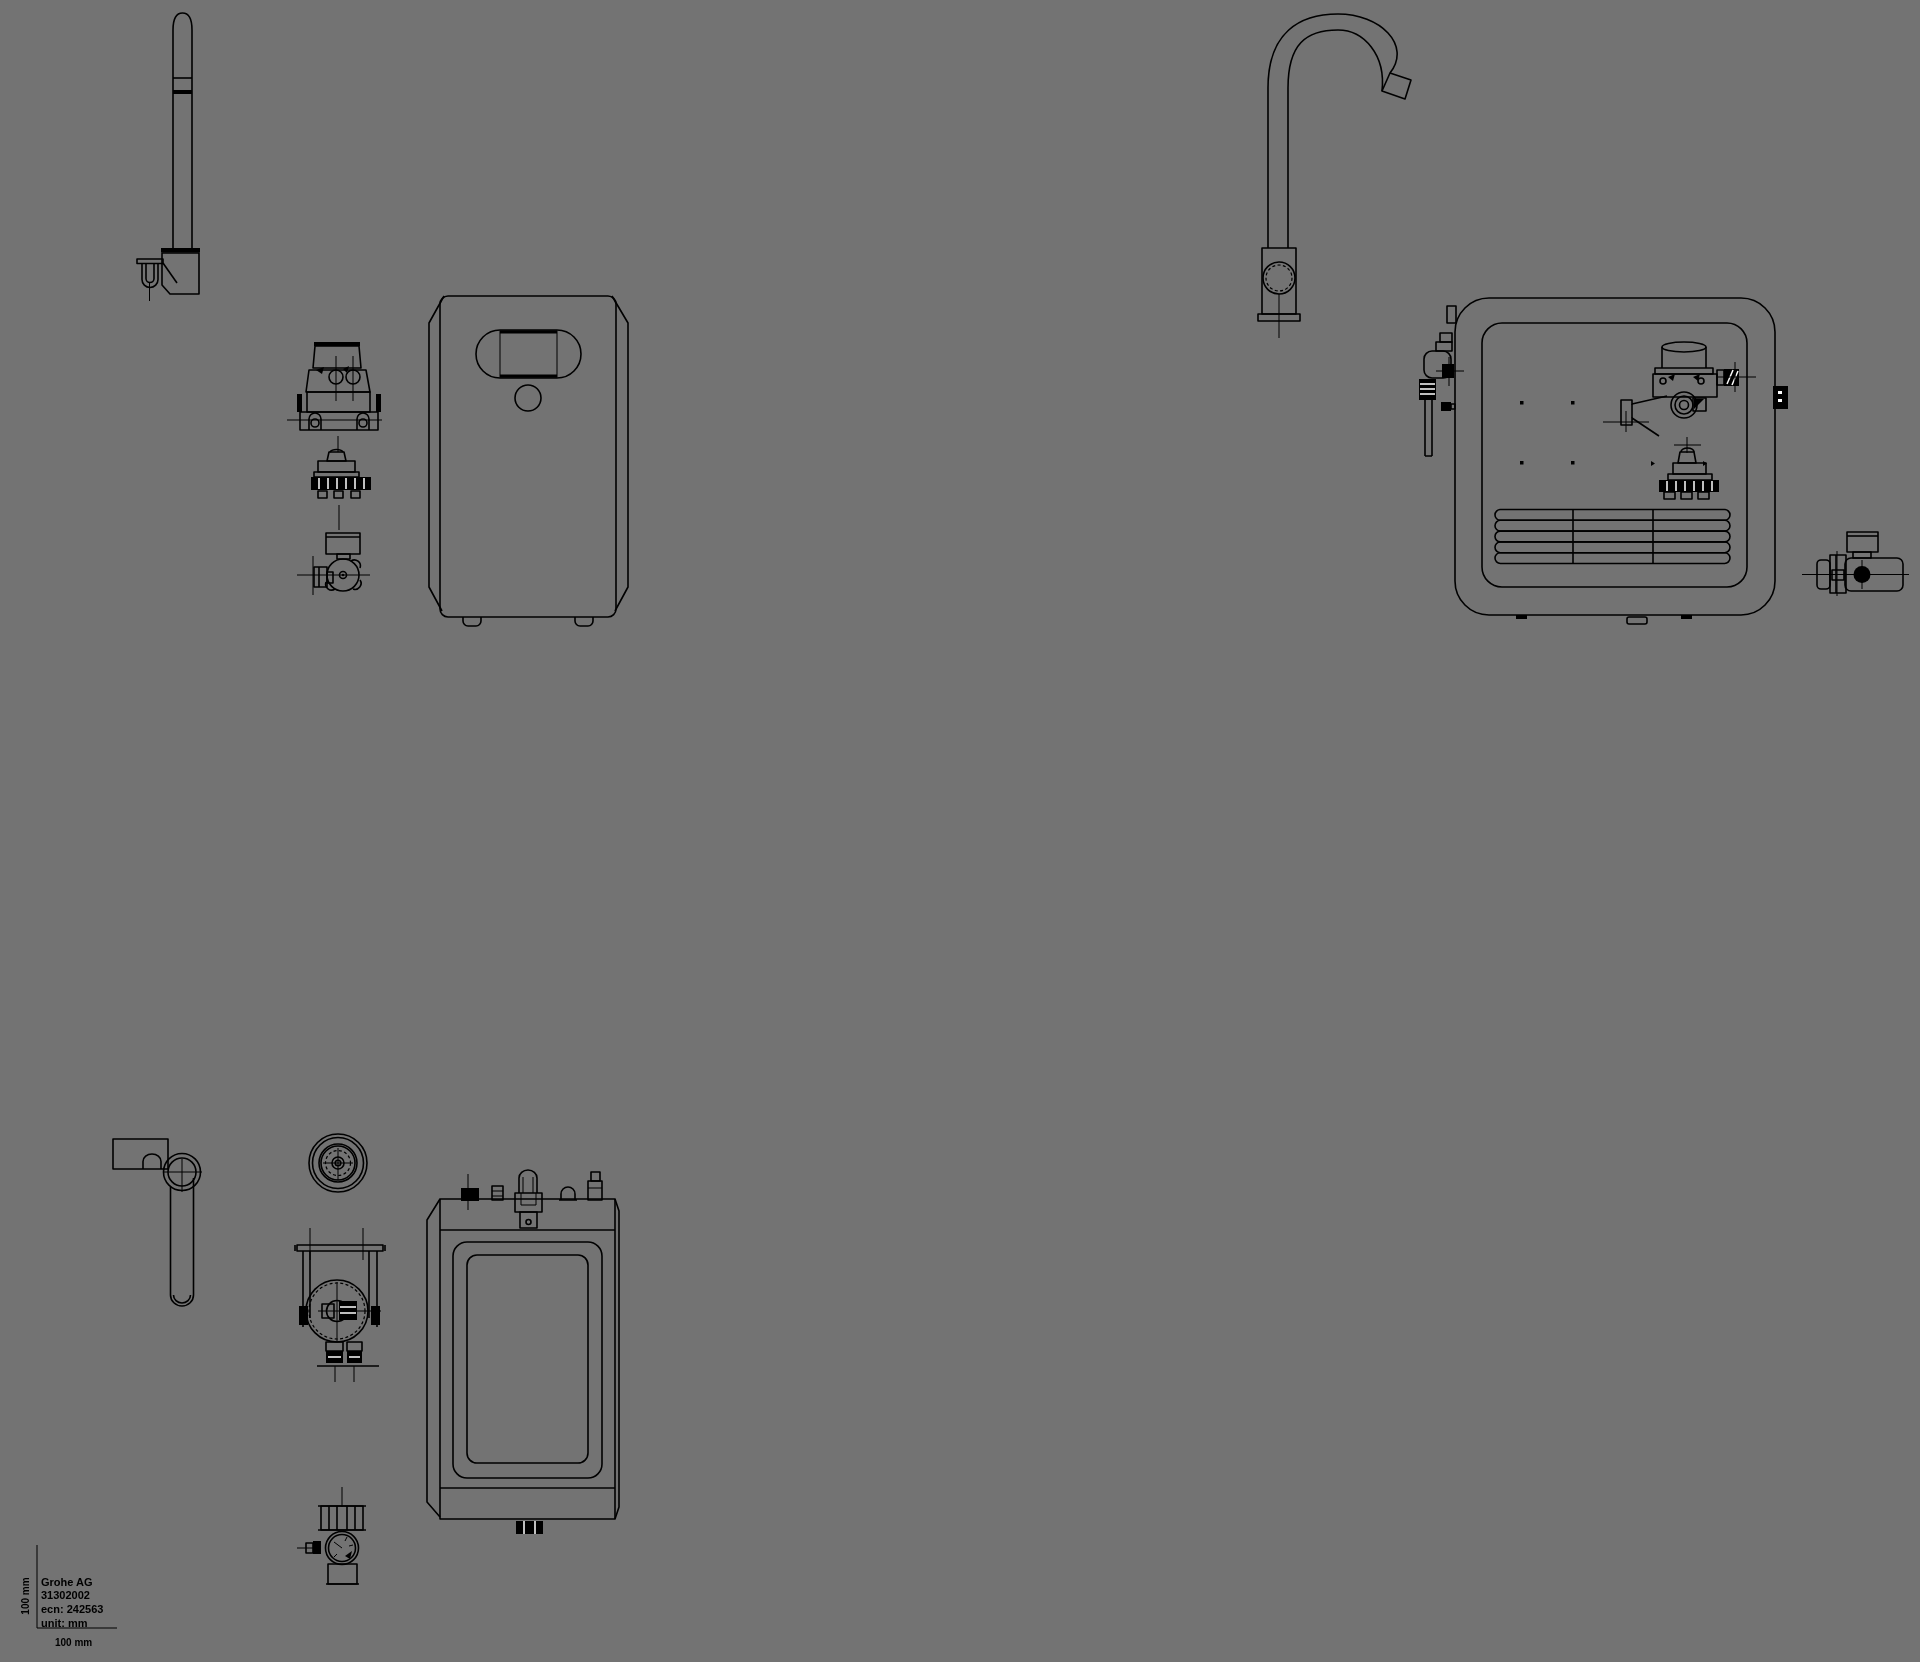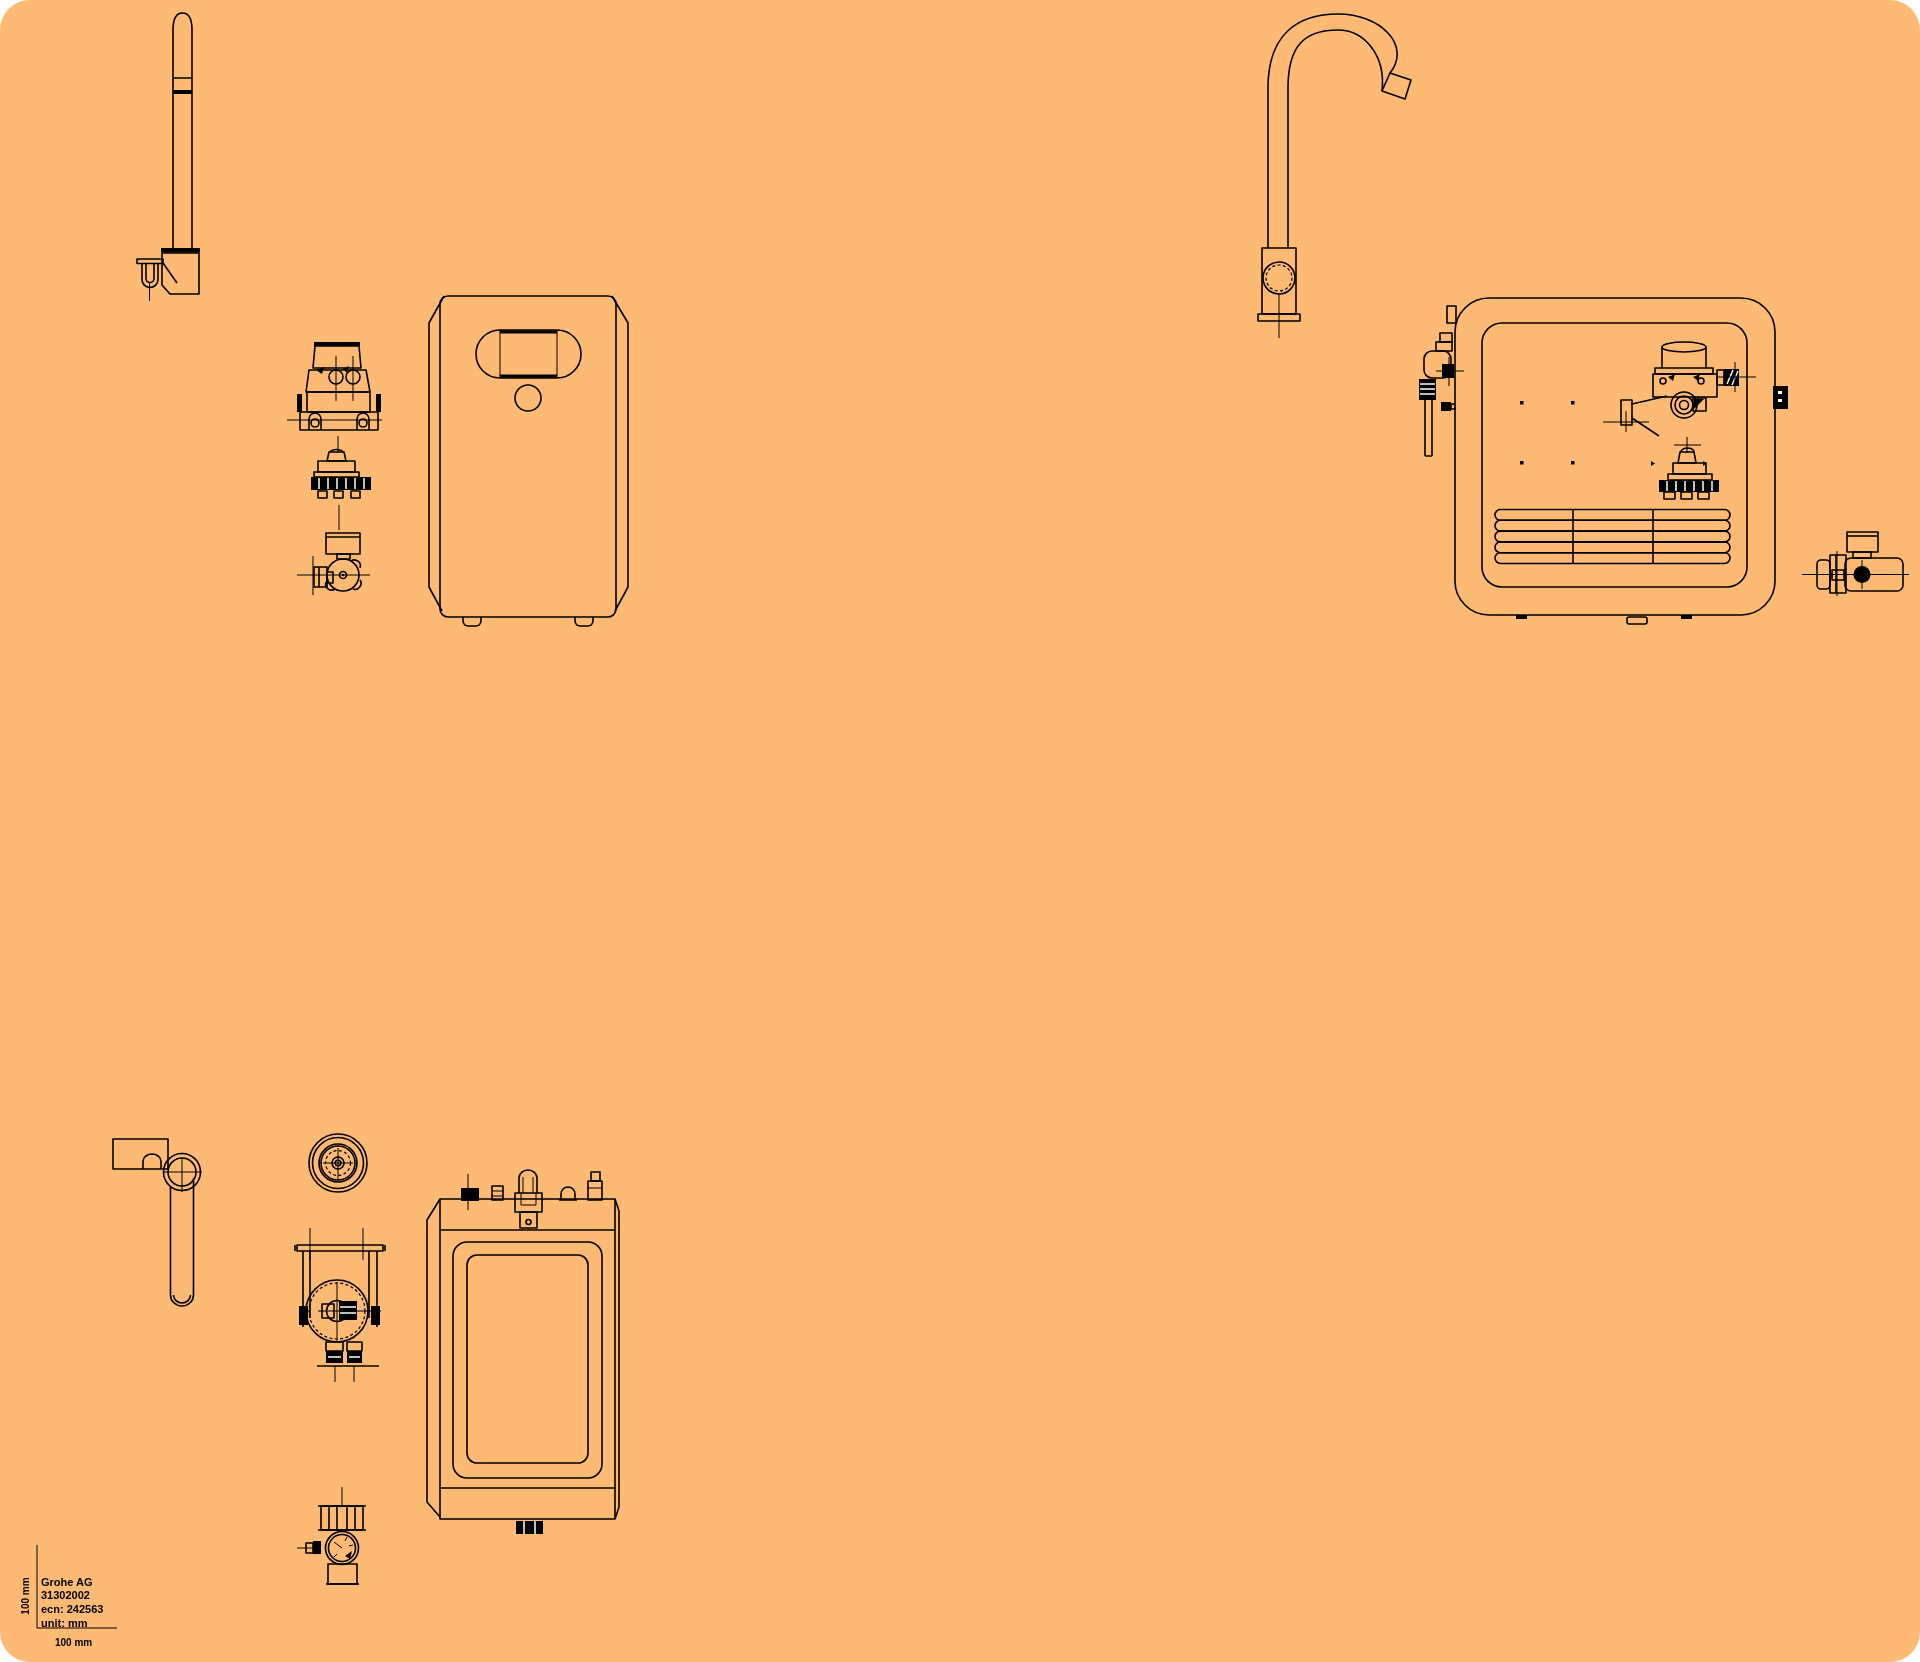--- a/index.html
+++ b/index.html
@@ -1,22 +1,21 @@
 <!DOCTYPE html>
 <html><head>
 <meta charset="utf-8">
 <style>
   html,body{margin:0;padding:0;background:#fff;}
   .page{
     position:relative;
     width:1920px;height:1662px;
-    background:#fdba74;
+    background:#737373;
     font-family:"Liberation Sans", sans-serif;
     overflow:hidden;
-    border-radius:30px;
   }
   svg{display:block}
   .ln{fill:none;stroke:#000;stroke-width:1.6;stroke-linejoin:round;stroke-linecap:butt;}
   .thick{stroke-width:3;}
   .thin{fill:none;stroke:#000;stroke-width:1;}
   .dash{fill:none;stroke:#000;stroke-width:1.2;stroke-dasharray:3,2.4;}
   .fb{fill:#000;stroke:none;}
   .fw{fill:none;stroke:#fff;stroke-width:1.5;}
   .tb-text{font-family:"Liberation Sans", sans-serif;font-size:11px;font-weight:700;fill:#000;}
   .tb-scale{font-family:"Liberation Sans", sans-serif;font-size:10px;font-weight:700;fill:#000;}

